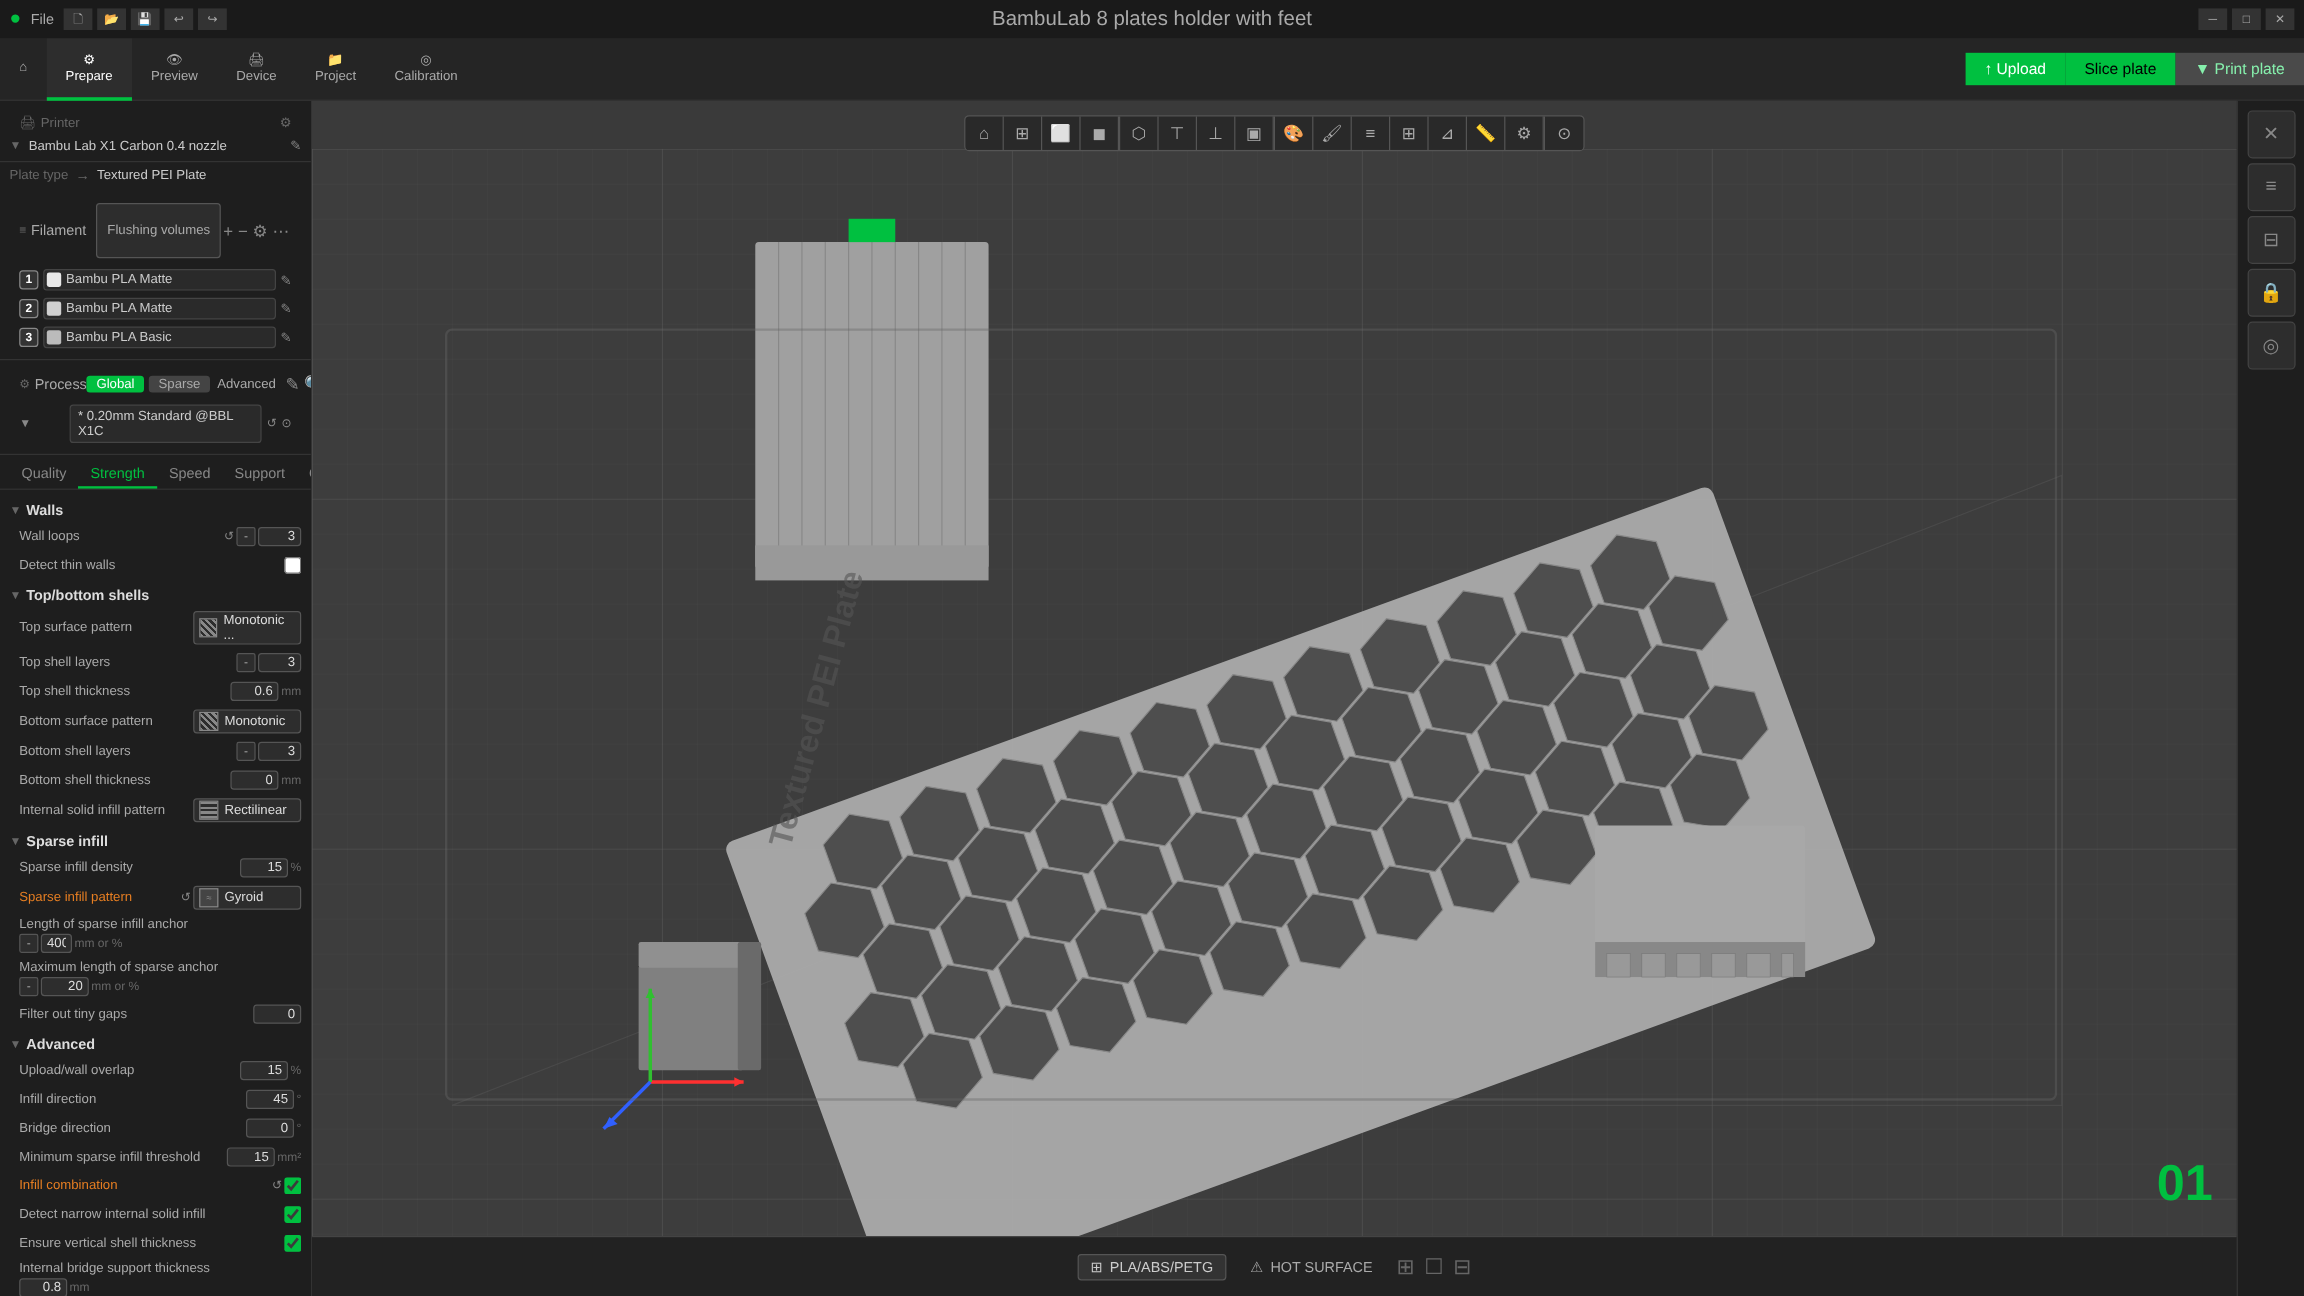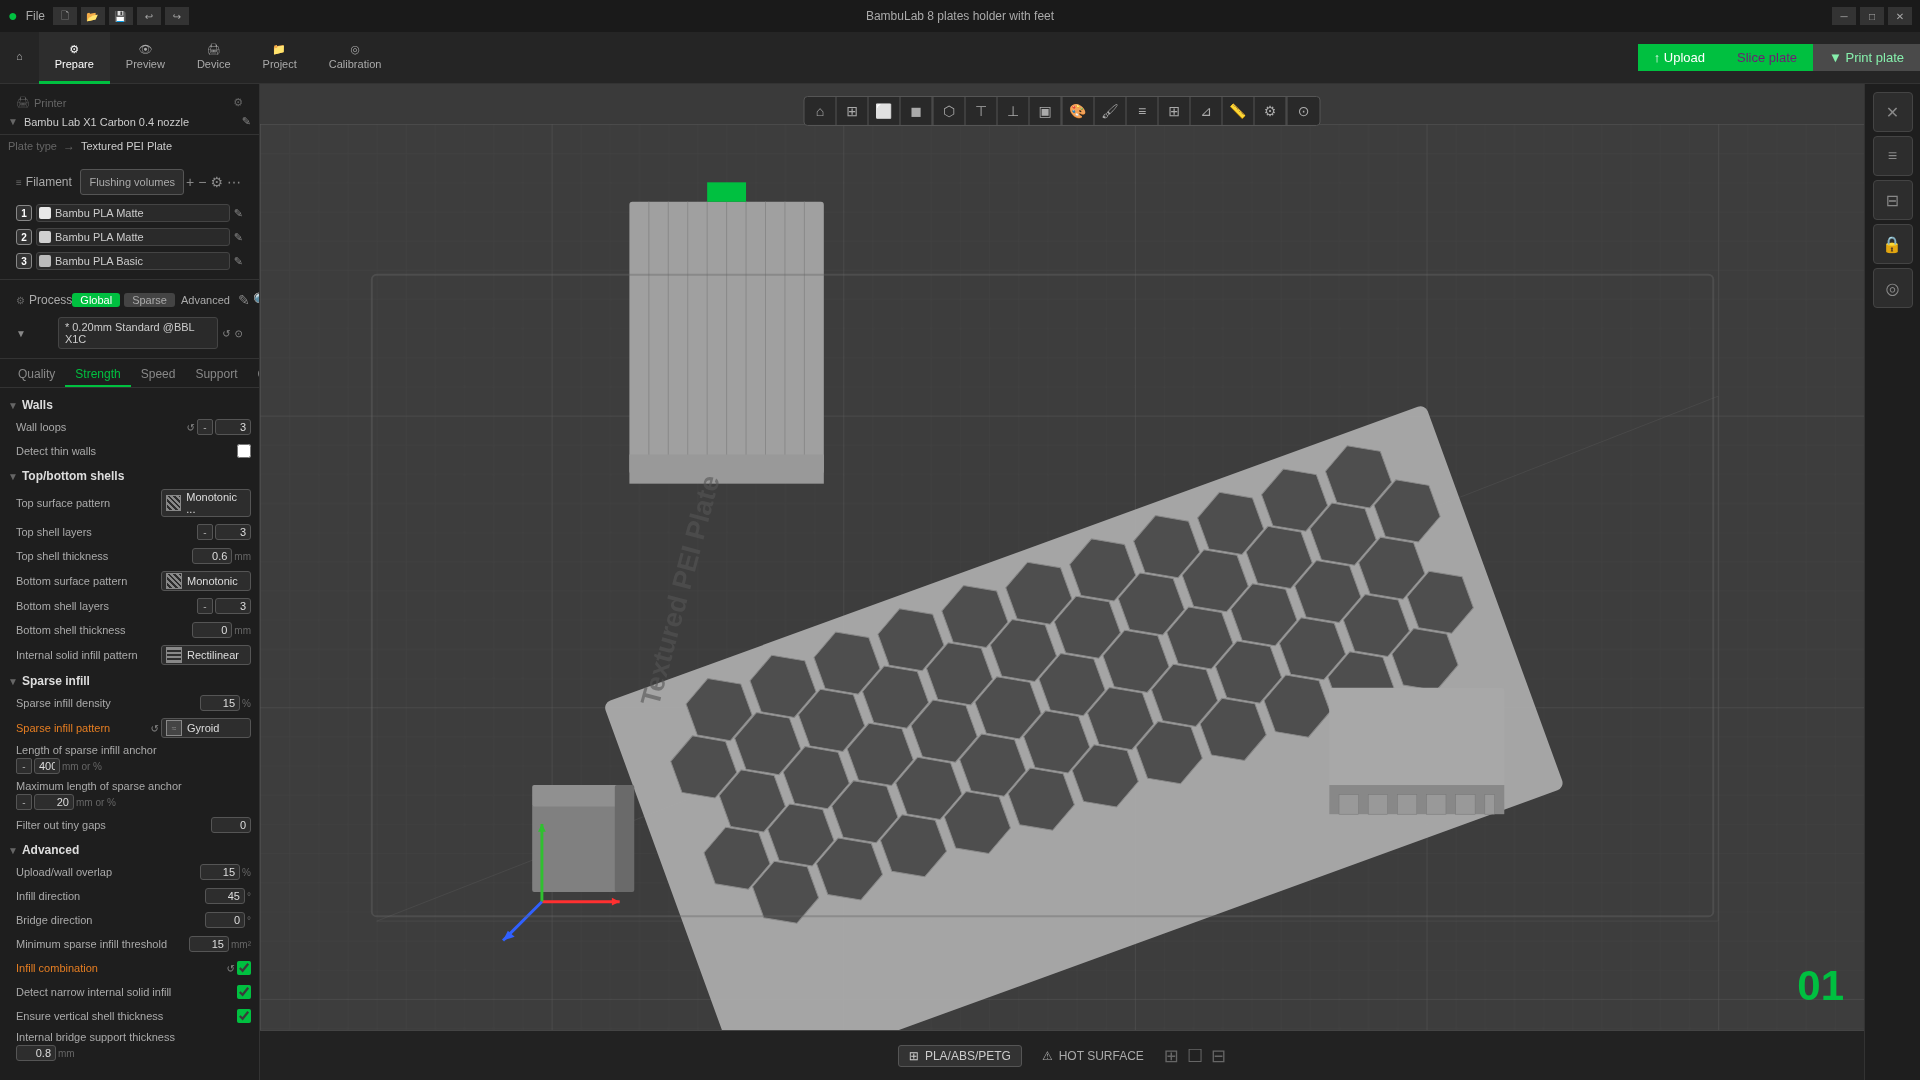--- a/index.html
+++ b/index.html
@@ -1,21 +1,21 @@
 <!DOCTYPE html>
 <html><head>
   <meta charset="utf-8">
   <style>
     * { box-sizing: border-box; margin: 0; padding: 0; }
     body { font-family: 'Segoe UI', Arial, sans-serif; font-size: 12px; background: #2b2b2b; color: #ccc; display: flex; flex-direction: column; height: 1080px; width: 1920px; overflow: hidden; }
 
     
     #titlebar { background: #1a1a1a; height: 32px; display: flex; align-items: center; justify-content: space-between; padding: 0 8px; color: #aaa; font-size: 12px; }
     #titlebar .left { display: flex; align-items: center; gap: 8px; }
-    #titlebar .center { position: absolute; left: 50%; transform: translateX(-50%); font-size: 12px; color: #aaa; text-align: right; }
+    #titlebar .center { position: absolute; left: 50%; transform: translateX(-50%); font-size: 17px; color: #aaa; text-align: right; }
     #titlebar .right { display: flex; gap: 4px; }
     #titlebar .win-btn { width: 24px; height: 18px; background: #333; border: none; color: #aaa; cursor: pointer; display: flex; align-items: center; justify-content: center; font-size: 10px; }
 
     
     #toolbar { background: #252525; height: 52px; display: flex; align-items: center; gap: 0; border-bottom: 1px solid #333; }
     .nav-btn { display: flex; flex-direction: column; align-items: center; justify-content: center; padding: 4px 16px; height: 52px; cursor: pointer; color: #aaa; font-size: 11px; gap: 2px; border-bottom: 3px solid transparent; }
     .nav-btn.active { color: #fff; background: #2d2d2d; border-bottom-color: #00c040; }
 
     
     #main { display: flex; flex: 1; height: calc(1080px - 32px - 52px); }
@@ -86,35 +86,35 @@
     
     #right-panel { width: 56px; background: #1e1e1e; border-left: 1px solid #333; display: flex; flex-direction: column; align-items: center; padding: 8px 0; gap: 4px; }
     .rp-btn { width: 40px; height: 40px; display: flex; align-items: center; justify-content: center; background: #2d2d2d; border: 1px solid #444; border-radius: 4px; cursor: pointer; color: #888; font-size: 16px; }
     .material-badge { background: #333; border: 1px solid #555; border-radius: 3px; padding: 3px 10px; font-size: 12px; color: #ccc; display: flex; align-items: center; gap: 6px; }
     .hot-surface { display: flex; align-items: center; gap: 6px; color: #aaa; font-size: 12px; }
 
     
     #action-buttons { display: flex; align-items: center; margin-left: auto; gap: 0; }
     .action-btn { padding: 6px 16px; font-size: 13px; cursor: pointer; border: none; }
     .upload-btn { background: #00c040; color: white; display: flex; align-items: center; gap: 6px; }
-    .slice-btn { background: #00c040; color: #701a75; display: flex; align-items: center; gap: 6px; }
+    .slice-btn { background: #00c040; color: #000000; display: flex; align-items: center; gap: 6px; }
     .print-btn { background: #4a4a4a; color: #86efac; display: flex; align-items: center; gap: 4px; }
 
     
     .plate-num { position: absolute; bottom: 70px; right: 20px; color: #00c040; font-size: 42px; font-weight: bold; }
 
     
     #scene-svg { position: absolute; top: 40px; left: 0; right: 0; bottom: 50px; }
 
     
     .pattern-icon { width: 16px; height: 16px; display: inline-block; background: repeating-linear-gradient(45deg, #888 0px, #888 2px, transparent 2px, transparent 4px); border: 1px solid #888; margin-right: 3px; vertical-align: middle; }
     .gyroid-icon { width: 16px; height: 16px; display: inline-block; background: #444; border: 1px solid #888; margin-right: 3px; vertical-align: middle; font-size: 8px; color: #888; line-height: 16px; text-align: center; }
     .rectilinear-icon { width: 16px; height: 16px; display: inline-block; background: repeating-linear-gradient(0deg, #888 0px, #888 2px, transparent 2px, transparent 4px); border: 1px solid #888; margin-right: 3px; vertical-align: middle; }
 
-    .flushing-btn { background: #2d2d2d; border: 1px solid #555; border-radius: 3px; padding: 6px 8px; font-size: 11px; color: #aaa; cursor: pointer; }
+    .flushing-btn { background: #2d2d2d; border: 1px solid #555; border-radius: 3px; padding: 16px 8px; font-size: 11px; color: #aaa; cursor: pointer; }
   </style>
 </head>
 <body>
 
 <div id="titlebar">
   <div class="left">
     <span style="color:#00c040;font-size:16px;">●</span>
     <span style="cursor:pointer;">File</span>
     <div style="display:flex;gap:4px;">
       <button class="win-btn">🗋</button>

